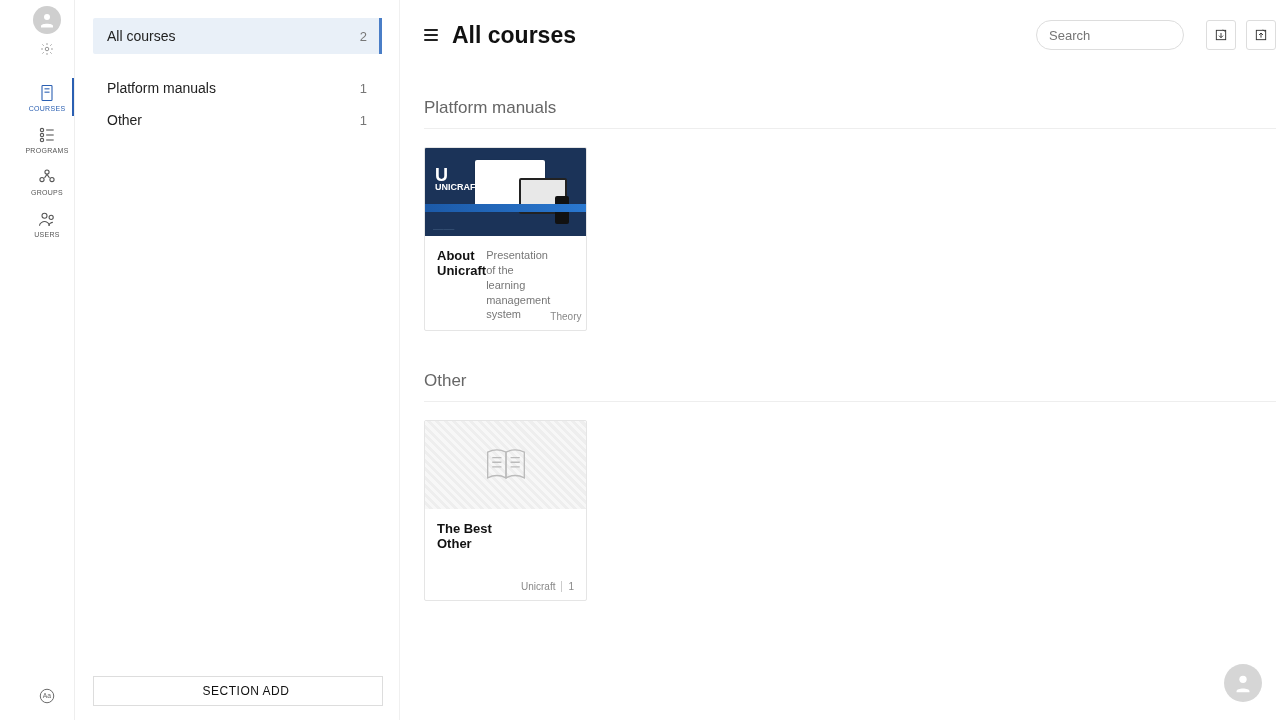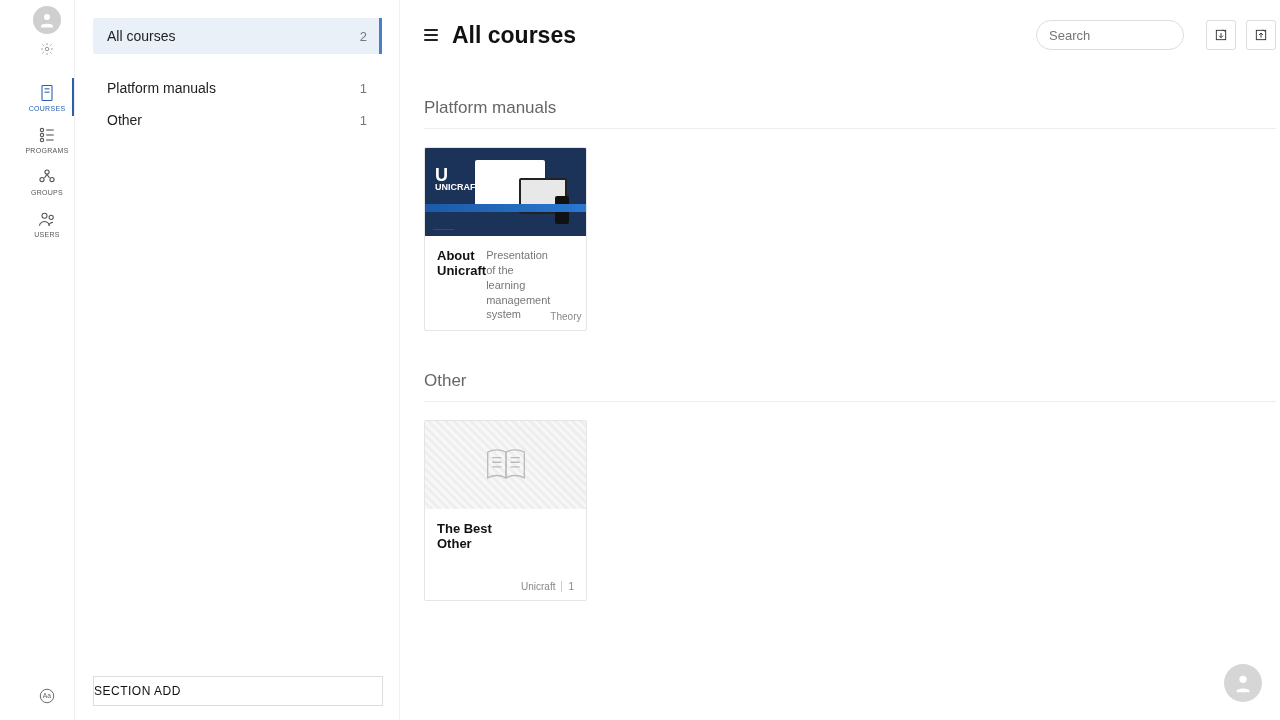--- a/index.html
+++ b/index.html
@@ -78,25 +78,27 @@
     content:""; position:absolute; right:-1px; top:0; bottom:0; width:3px; background:#4a7ec7;
   }
   .cat .count { color: #777; font-size: 13px; }
   .cat-group { margin-top: 18px; }
   .cat-group .cat { padding: 8px 14px; }
   .section-add {
     position: absolute; left: 18px; right: 16px; bottom: 14px;
     height: 30px;
     border: 1px solid #ddd;
     background: #fff;
+    text-align: center;
     font-size: 12px;
     letter-spacing: 0.5px;
     line-height: 28px;
     cursor: pointer;
     text-transform: uppercase;
+    padding-left: 16px;
   }
 
   
   .main {
     flex: 1;
     padding: 20px 24px 20px 24px;
     overflow: auto;
     position: relative;
   }
   .topbar {

